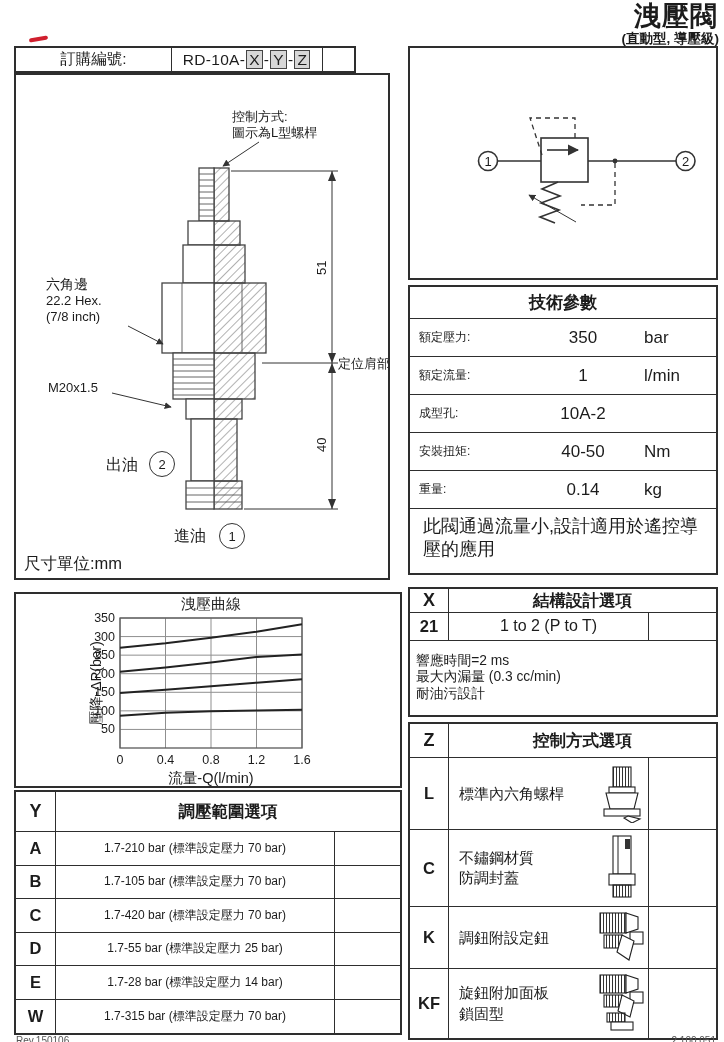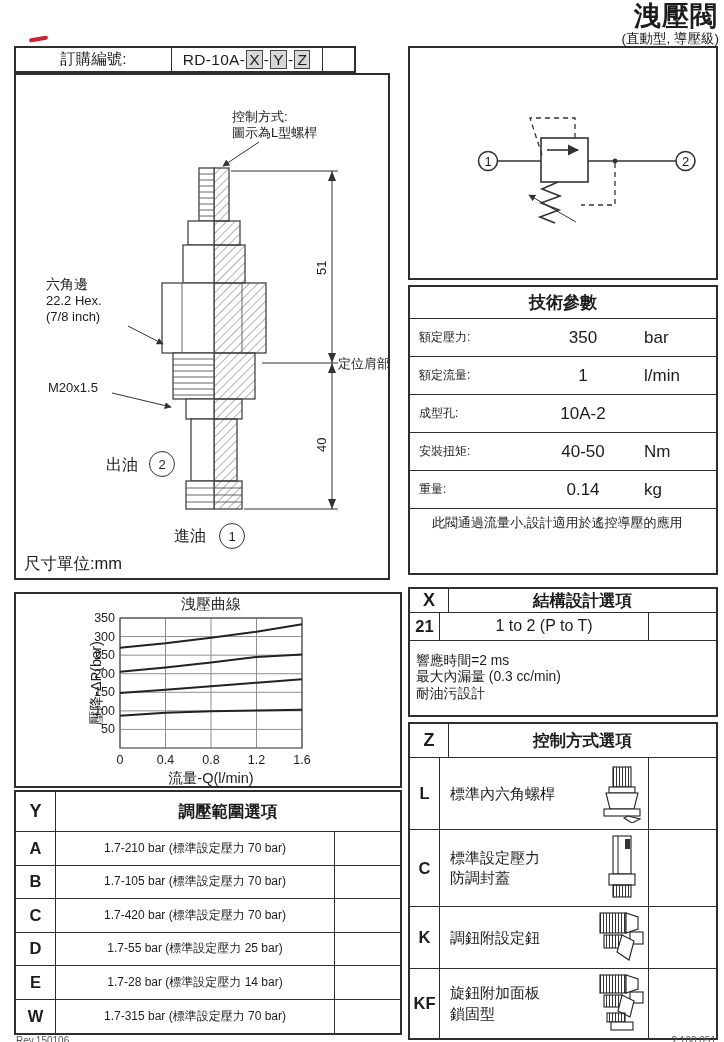--- a/index.html
+++ b/index.html
@@ -2,56 +2,56 @@
 <html><head>
 <meta charset="utf-8">
 <style>
 *{margin:0;padding:0;box-sizing:border-box}
 html,body{width:724px;height:1042px;overflow:hidden;background:#fff;
  font-family:"Liberation Sans","DejaVu Sans",sans-serif;color:#1c1c1c}
 .abs{position:absolute}
 .box{border:2px solid #2e2e2e;background:#fff}
 
 #page-title{top:2px;right:6px;font-size:27px;font-weight:bold;letter-spacing:1px;text-align:right;line-height:1.05}
-#page-subtitle{top:30px;right:5px;font-size:13.5px;font-weight:normal;text-align:right}
+#page-subtitle{top:30px;right:5px;font-size:13.5px;font-weight:bold;text-align:right}
 #logo-mark{left:29px;top:37px;width:19px;height:4px;background:#d01f2e;border-radius:2px;transform:rotate(-10deg)}
 
 #order-box{left:14px;top:46px;width:342px;height:27px;display:flex;align-items:stretch}
 #order-box .cell{display:flex;align-items:center;justify-content:center}
 #order-label{width:156px;border-right:1.6px solid #2e2e2e;font-size:15.5px}
 #order-code{width:151px;border-right:1.6px solid #2e2e2e;font-weight:normal;font-size:15.5px;letter-spacing:.3px}
 #order-tail{flex:1}
 .codebit{display:inline-block;border:1.3px solid #444;background:#d7d7d7;padding:0 2px;margin:0 1px;line-height:1.1}
 
 #drawing-box{left:14px;top:73px;width:376px;height:507px}
 #units-note{left:8px;bottom:3px;font-size:16.5px;position:absolute}
 
 #symbol-box{left:408px;top:46px;width:310px;height:234px}
 
 #tech-box{left:408px;top:285px;width:310px;height:290px;display:flex;flex-direction:column}
 #tech-title{height:32px;display:flex;align-items:center;justify-content:center;font-weight:bold;font-size:17px;border-bottom:1.6px solid #2e2e2e}
 .tech-row{height:38px;display:flex;align-items:center;border-bottom:1.6px solid #2e2e2e}
 .tech-label{width:112px;padding-left:9px;font-size:12px}
 .tech-value{flex:1;text-align:center;font-size:17px}
 .tech-unit{width:72px;font-size:17px;text-align:left}
-#tech-note{flex:1;padding:6px 22px;font-size:13px;line-height:1.3}
+#tech-note{flex:1;padding:6px 13px;font-size:18px;line-height:1.3}
 
 #chart-box{left:14px;top:592px;width:388px;height:196px}
 .grid{stroke:#8f8f8f;stroke-width:1}
 .axis{stroke:#5a5a5a;stroke-width:1.3;fill:none}
 .curve{stroke:#222;stroke-width:2;fill:none}
 .tick{font-size:12.5px;fill:#1c1c1c}
 .ctitle{font-size:15px;fill:#1c1c1c}
 .clabel{font-size:14.5px;fill:#1c1c1c}
 
 .opt-header{height:34px;display:flex;align-items:stretch;border-bottom:1.6px solid #2e2e2e}
 .opt-code-h{width:39px;border-right:1.6px solid #2e2e2e;display:flex;align-items:center;justify-content:center;font-weight:bold;font-size:18px}
 .opt-title{flex:1;display:flex;align-items:center;justify-content:center;font-weight:bold;font-size:16.5px}
 .opt-row{display:flex;align-items:stretch;border-bottom:1.6px solid #2e2e2e}
-.opt-code{width:30px;border-right:1.6px solid #2e2e2e;display:flex;align-items:center;justify-content:center;font-weight:bold;font-size:16.5px}
+.opt-code{width:39px;border-right:1.6px solid #2e2e2e;display:flex;align-items:center;justify-content:center;font-weight:bold;font-size:16.5px}
 .opt-desc{flex:1;display:flex;align-items:center;justify-content:center;font-size:16px;text-align:center}
 .opt-empty{width:68px;border-left:1.6px solid #2e2e2e}
 
 #xopt-box{left:408px;top:587px;width:310px;height:130px;display:flex;flex-direction:column}
 #xopt-box .opt-row{height:38px}
 #xopt-notes{flex:1;padding:12px 6px;font-size:13.8px;line-height:1.22}
 
 #yopt-box{left:14px;top:790px;width:388px;height:245px;display:flex;flex-direction:column}
 #yopt-box .opt-header{height:40px}
 #yopt-box .opt-code-h,#yopt-box .opt-code{width:40px}
@@ -333,21 +333,21 @@
           <rect class="zic" x="4" y="44" width="36" height="7"></rect>
           <polygon class="zic" points="28,51 40,54 32,58 24,53"></polygon>
         </svg>
       </div>
       <div class="opt-empty"></div>
     </div>
     <div class="opt-row">
       <div class="opt-code">C</div>
       <div class="z-desc">
         <div>
-          <div>標準設定壓力</div>
+          <div>不鏽鋼材質</div>
           <div>防調封蓋</div>
         </div>
       </div>
       <div class="z-icon">
         <svg width="44" height="66" viewBox="0 0 44 66">
           <rect class="zic" x="13" y="1" width="18" height="38"></rect>
           <line x1="18" y1="1" x2="18" y2="39" stroke="#222" stroke-width="1"></line>
           <rect x="25" y="4" width="5" height="10" fill="#333"></rect>
           <rect class="zic" x="9" y="39" width="26" height="11"></rect>
           <rect class="zkn" x="13" y="50" width="18" height="12"></rect>

